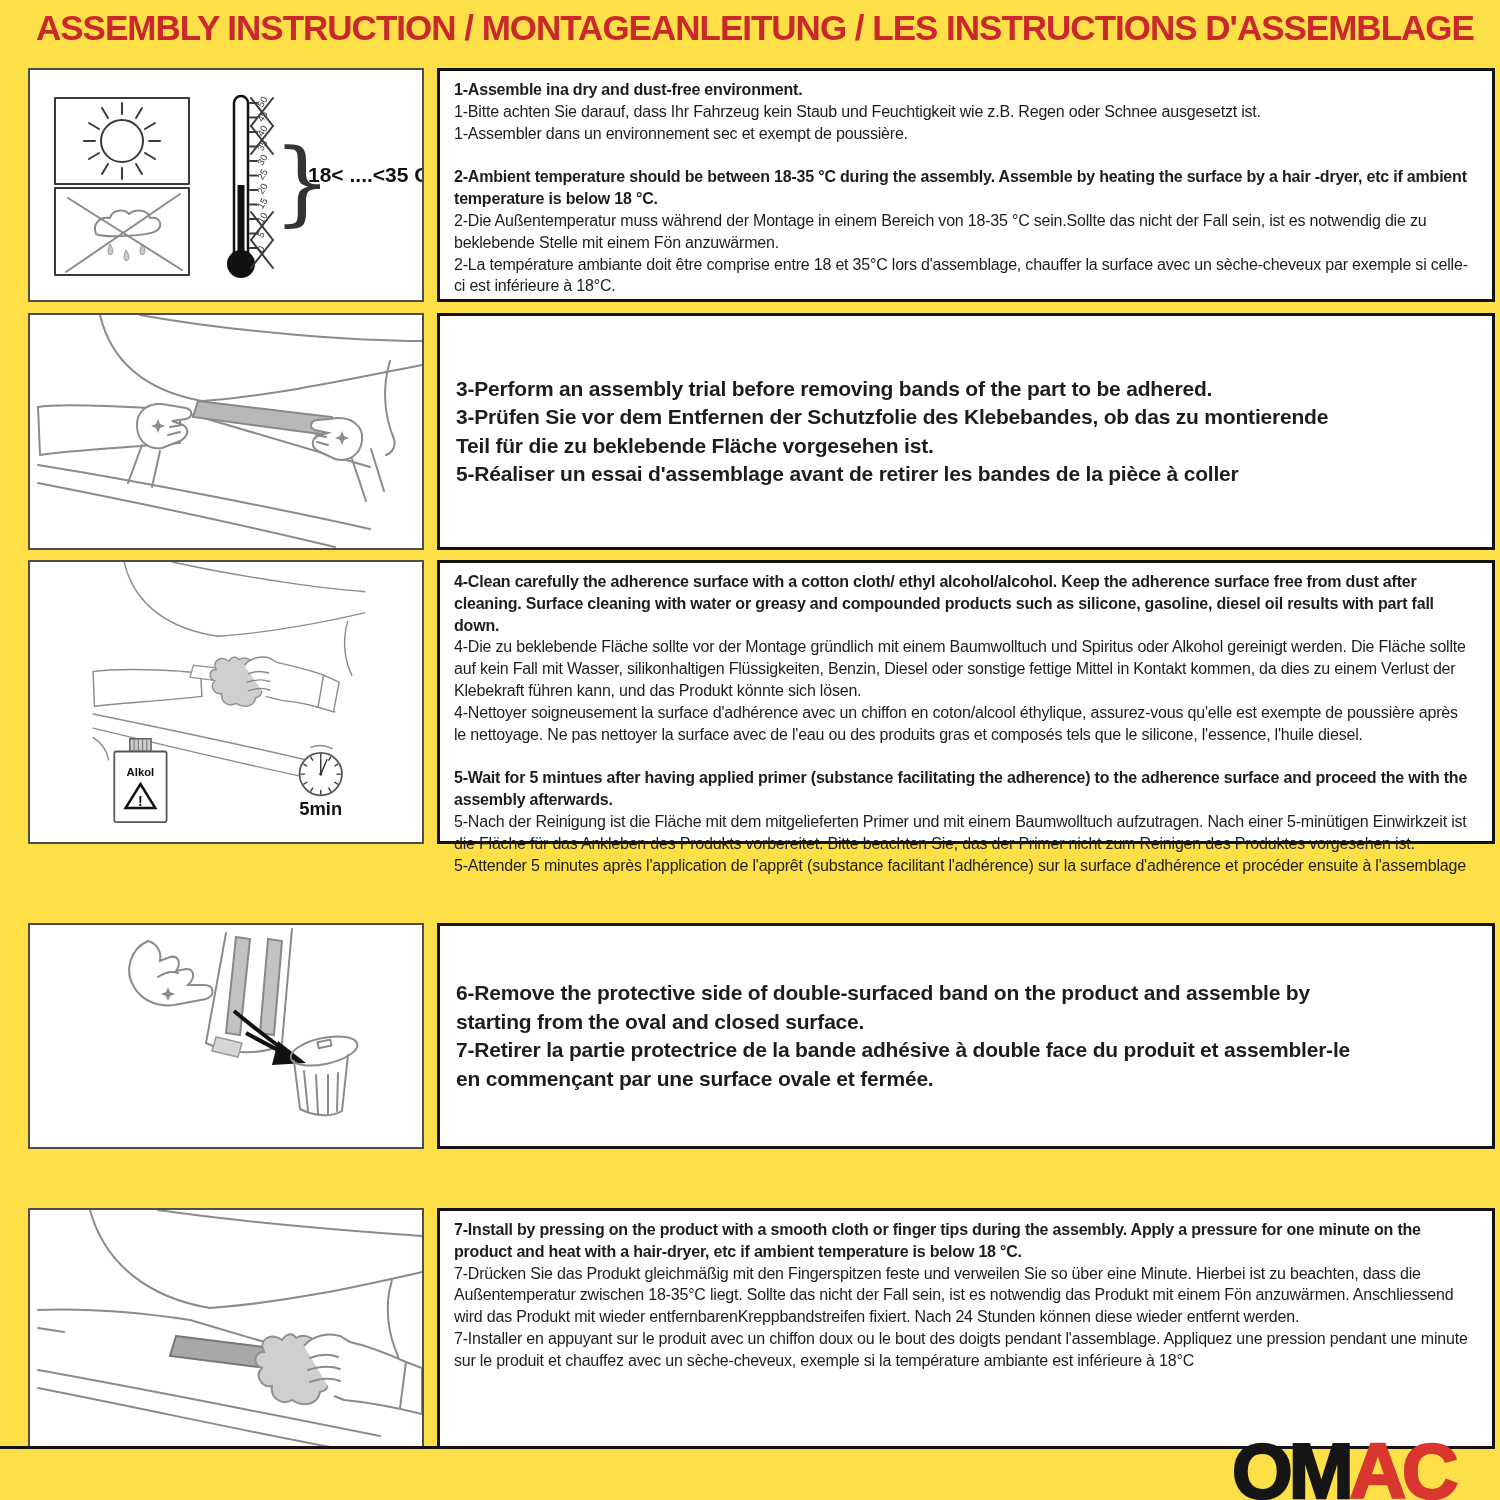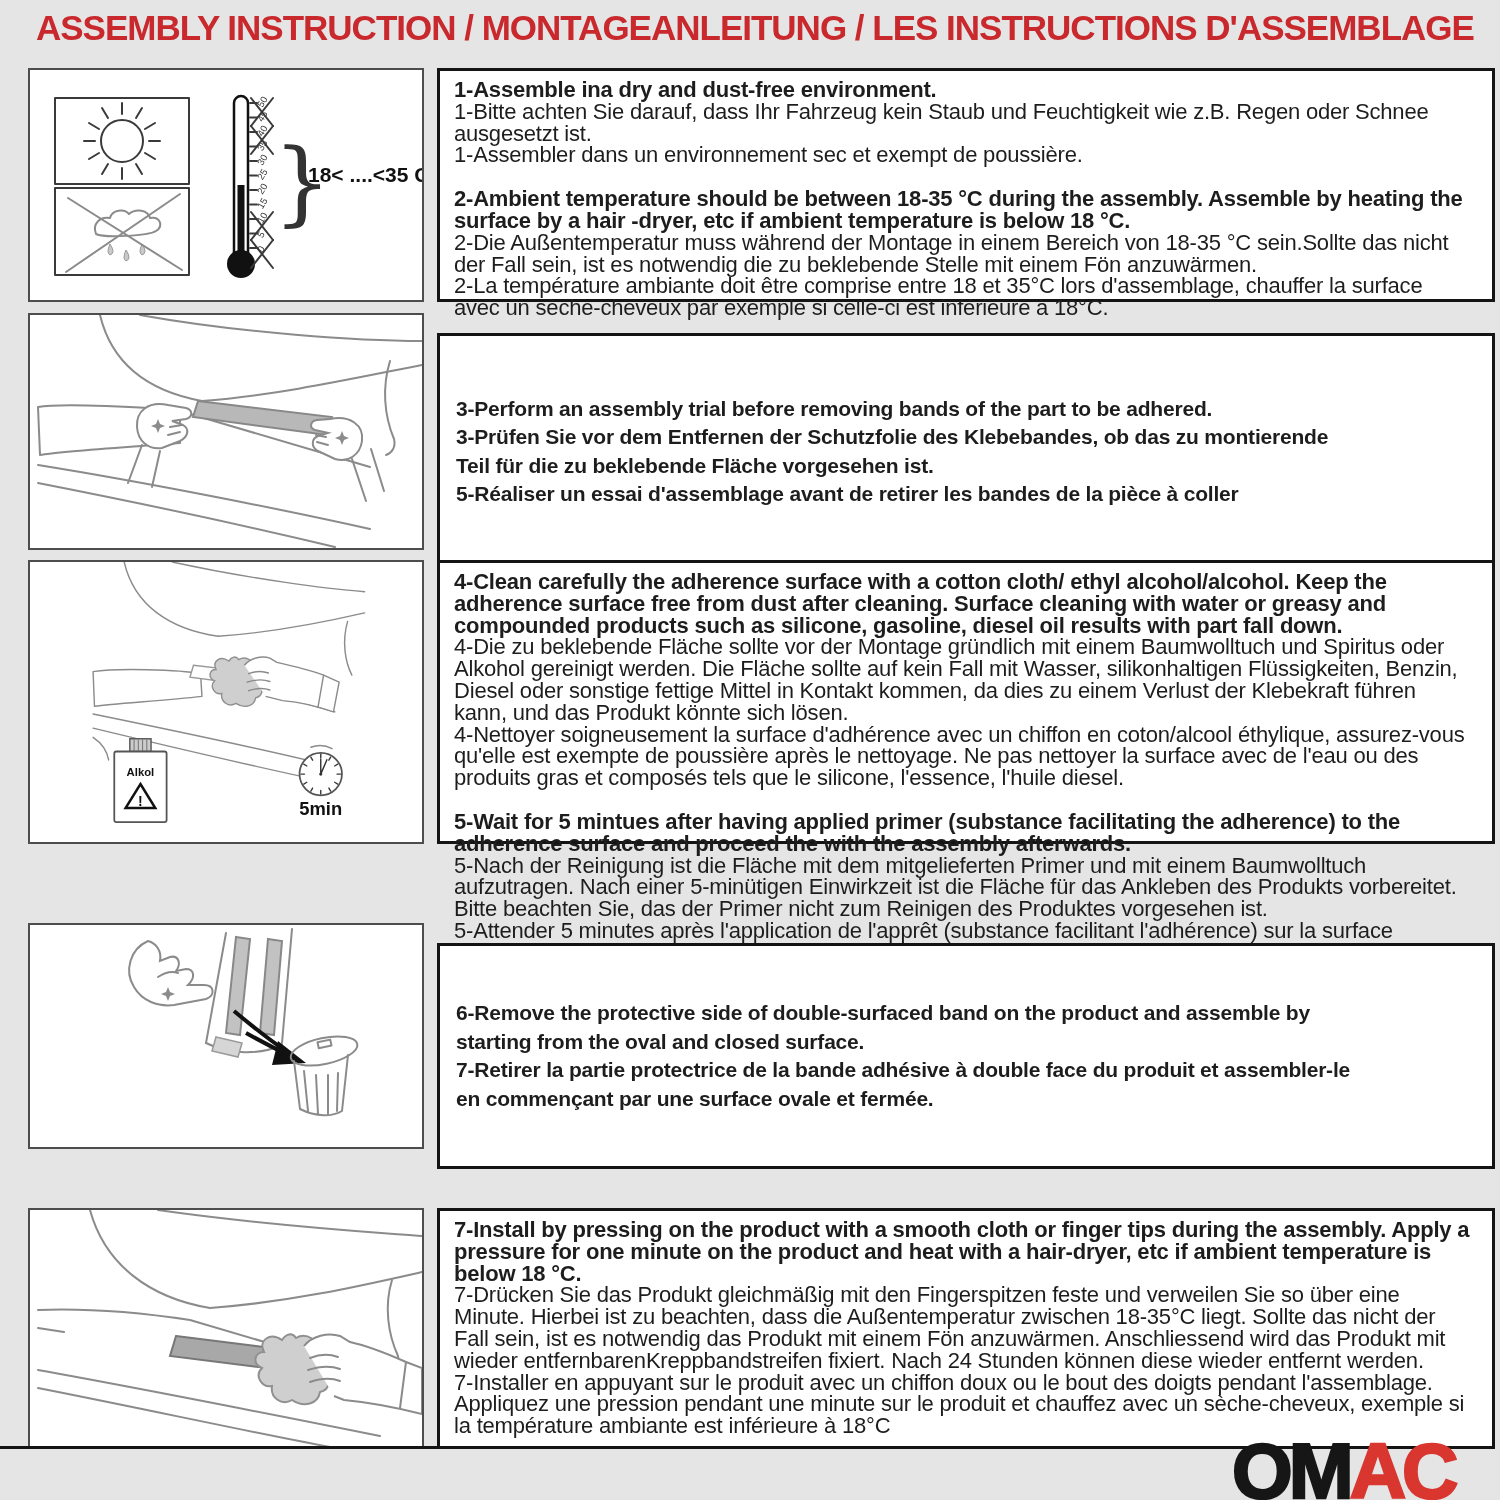--- a/index.html
+++ b/index.html
@@ -1,39 +1,39 @@
 <!DOCTYPE html>
 <html style="--red: #c9282d; --logo-red: #d8362f;"><head>
 <meta charset="utf-8">
 <style>
   :root{
     --red:#c9282d; --logo-red:#d8362f; --ink:#1d1d1d; --art:#8b8b8b;
   }
   html,body{margin:0;padding:0;background:#fff;}
   .page{
-    position:relative; width:1500px; height:1500px; background:#e5e5e5; overflow:hidden;
+    position:relative; width:1500px; height:1500px; background:#fde047; overflow:hidden;
     font-family:"Liberation Sans","DejaVu Sans",sans-serif; color:var(--ink);
   }
   .title{
     position:absolute; left:36px; top:8px; width:1440px;
     font-size:35px; font-weight:700; letter-spacing:-1px; white-space:nowrap;
     color:var(--red);
   }
   .row{position:absolute; left:0; width:1500px;}
   .img-box{
     position:absolute; left:28px; width:396px; box-sizing:border-box;
     border:2px solid #4d4d4d; background:#fff;
   }
   .img-box svg{display:block; width:100%; height:100%;}
   .text-box{
     position:absolute; left:437px; width:1058px; box-sizing:border-box;
     border:3px solid #141414; background:#fff;
   }
-  .text-box.small{padding:8px 20px 6px 14px; font-size:22px; line-height:21.8px; letter-spacing:-0.2px;}
-  .text-box.large{display:flex; flex-direction:column; justify-content:center; padding:10px 12px 10px 16px; font-size:21px; line-height:28.5px; letter-spacing:-0.2px;margin-top:20px;}
+  .text-box.small{padding:8px 20px 6px 14px; font-size:16px; line-height:21.8px; letter-spacing:-0.2px;}
+  .text-box.large{display:flex; flex-direction:column; justify-content:center; padding:10px 12px 10px 16px; font-size:21px; line-height:28.5px; letter-spacing:-0.2px;}
   .text-box p{margin:0; max-width:1030px;}
   .text-box.large p{max-width:905px;font-weight:bold;}
   .text-box p.bold{font-weight:700;}
   .text-box p.gap{margin-top:22px;}
   
   .r1{top:68px;height:234px;}  .r1 .img-box,.r1 .text-box{height:234px;}
   .r2{top:313px;height:237px;} .r2 .img-box,.r2 .text-box{height:237px;}
   .r3{top:560px;height:400px;} .r3 .img-box,.r3 .text-box{height:284px;}
   .r4{top:923px;height:218px;} .r4 .img-box,.r4 .text-box{height:226px;}
   .r5{top:1208px;height:241px;}.r5 .img-box,.r5 .text-box{height:241px;}

